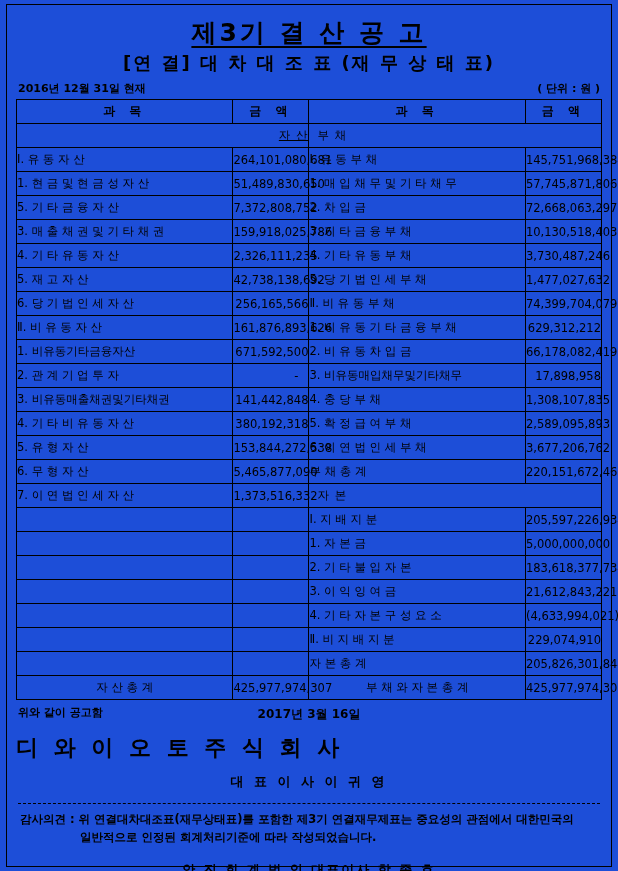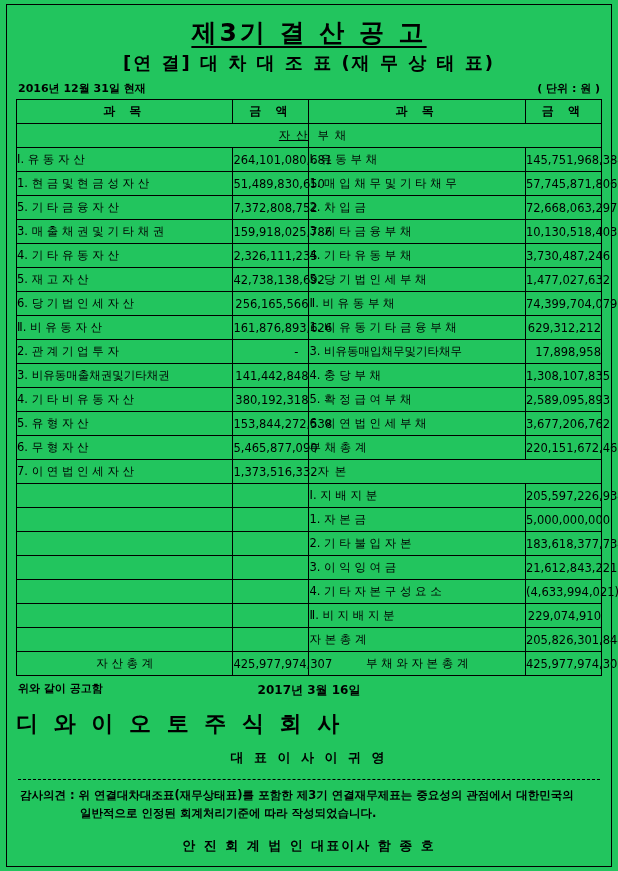--- a/index.html
+++ b/index.html
@@ -2,21 +2,21 @@
 <html lang="ko"><head>
 <meta charset="utf-8">
 <style>
   html,body{margin:0;padding:0;background:#ffffff;}
   body{
     font-family:"DejaVu Sans","Liberation Sans",sans-serif;
     color:#000;
     -webkit-font-smoothing:none;
   }
   #page{
-    width:618px;height:871px;position:relative;background:#22c55e;
+    width:618px;height:871px;position:relative;background:#1d4ed8;
     box-sizing:border-box;
     padding:6px 10px 4px 10px;
   }
   .title{
     text-align:center;
     font-size:25px;
     font-weight:bold;
     letter-spacing:3px;
     margin-top:6px;
     margin-bottom:2px;
@@ -199,20 +199,26 @@
             <td class="acc lvl0">Ⅱ. 비    유    동    부    채</td>
             <td class="amt">74,399,704,079</td>
           </tr>
           <tr>
             <td class="acc lvl0">Ⅱ. 비    유    동    자    산</td>
             <td class="amt">161,876,893,626</td>
             <td class="acc lvl1">1. 비 유 동 기 타 금 융 부 채</td>
             <td class="amt">629,312,212</td>
           </tr>
           <tr>
+            <td class="acc lvl1">1. 비유동기타금융자산</td>
+            <td class="amt">671,592,500</td>
+            <td class="acc lvl1">2. 비 유 동 차 입 금</td>
+            <td class="amt">66,178,082,419</td>
+          </tr>
+          <tr>
             <td class="acc lvl1">2. 관 계 기 업 투 자</td>
             <td class="amt dash">-</td>
             <td class="acc lvl1">3. 비유동매입채무및기타채무</td>
             <td class="amt">17,898,958</td>
           </tr>
           <tr>
             <td class="acc lvl1">3. 비유동매출채권및기타채권</td>
             <td class="amt">141,442,848</td>
             <td class="acc lvl1">4. 충    당    부    채</td>
             <td class="amt">1,308,107,835</td>

